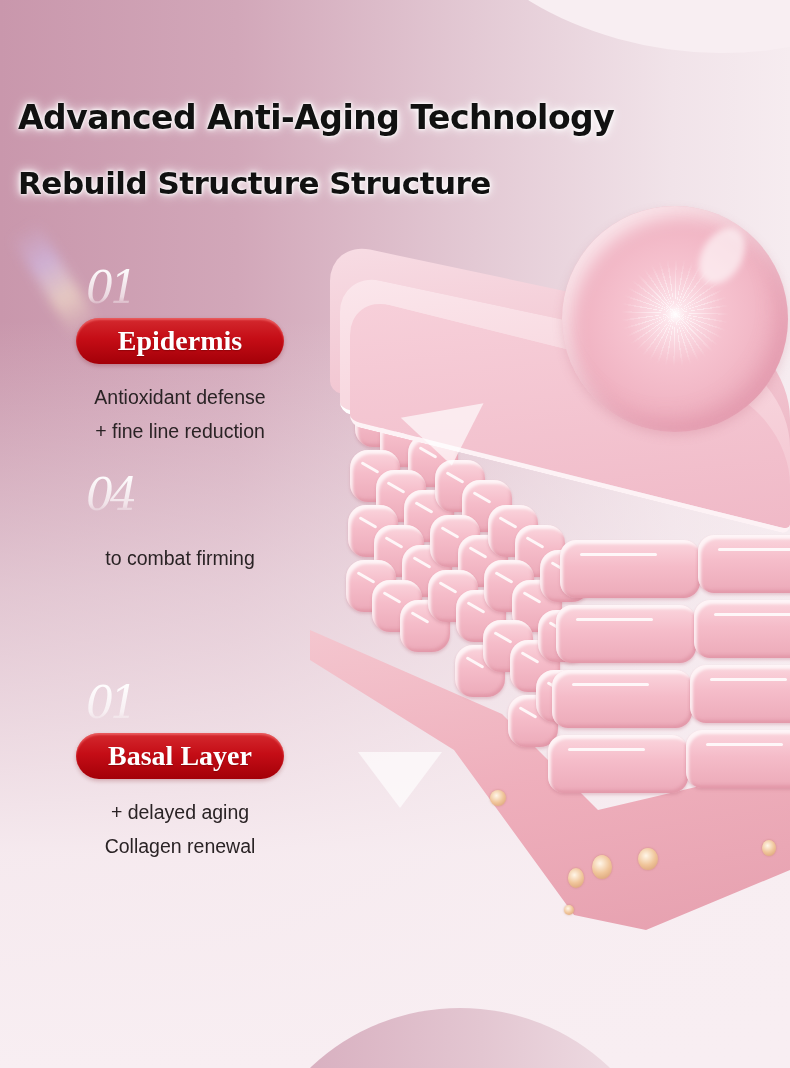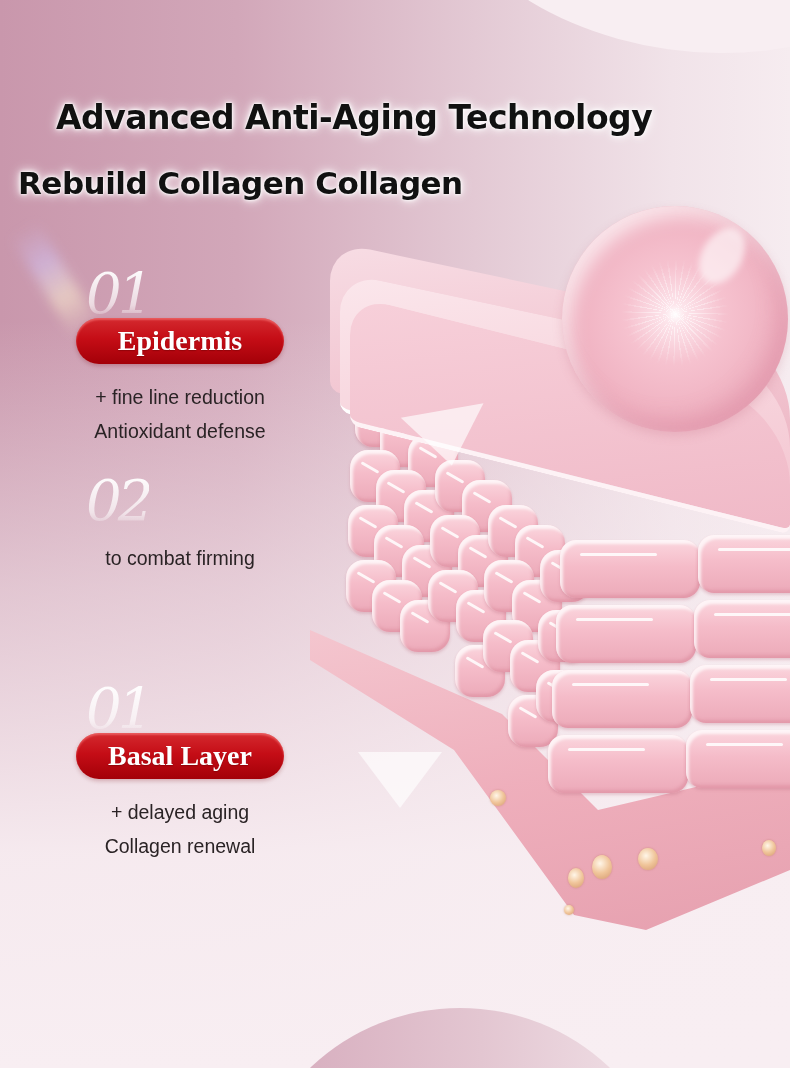--- a/index.html
+++ b/index.html
@@ -33,32 +33,32 @@
 
     
     .headline {
       position: absolute; left: 18px;
       font-family: "DejaVu Sans", sans-serif;
       font-weight: bold;
       color: #111;
       letter-spacing: -0.5px;
       text-shadow: 0 0 2px #fff, 0 0 4px #fff, 0 0 8px rgba(255,255,255,0.9), 0 0 14px rgba(255,255,255,0.7);
     }
-    .headline.l1 { top: 98px; font-size: 33px; margin-left: 38px; }
+    .headline.l1 { top: 98px; font-size: 33px; }
     .headline.l2 { top: 165px; font-size: 31px; }
 
     
     .layer {
       position: absolute; left: 76px; width: 208px;
     }
     .layer .num {
       position: absolute; left: 10px; top: -52px;
       font-family: "DejaVu Serif", serif;
       font-style: italic;
-      font-size: 56px;
+      font-size: 44px;
       color: rgba(255,255,255,0.85);
       letter-spacing: -4px;
       line-height: 1;
       background: linear-gradient(180deg, #ffffff 0%, rgba(255,255,255,0.6) 70%, rgba(255,255,255,0) 100%);
       -webkit-background-clip: text;
       background-clip: text;
       text-align: right;
       -webkit-text-fill-color: transparent;
     }
     .layer .pill {
@@ -151,21 +151,21 @@
   </style>
 </head>
 <body>
 
 <div class="bg-lower"></div>
 <div class="top-wave"></div>
 <div class="bottom-wave"></div>
 <div class="rainbow"></div>
 
 <h1 class="headline l1">Advanced Anti-Aging Technology</h1>
-<h2 class="headline l2">Rebuild Collagen Collagen</h2>
+<h2 class="headline l2">Rebuild Structure Structure</h2>
 
 <div class="illus">
   <div class="base"></div>
 
   <div class="capsule small" style="left:55px;top:195px;"></div>
   <div class="capsule small" style="left:80px;top:215px;"></div>
   <div class="capsule small" style="left:108px;top:235px;"></div>
   <div class="capsule small" style="left:50px;top:250px;"></div>
   <div class="capsule small" style="left:76px;top:270px;"></div>
   <div class="capsule small" style="left:104px;top:290px;"></div>
@@ -221,27 +221,27 @@
   <div class="arrow a1"></div>
   <div class="arrow a2"></div>
 </div>
 
 <div class="layer" style="top:318px;">
   <div class="num">01</div>
   <div class="pill">
     <span>Epidermis</span>
   </div>
   <div class="desc">
+    <div>Antioxidant defense</div>
     <div>+ fine line reduction</div>
-    <div>Antioxidant defense</div>
   </div>
 </div>
 
 <div class="layer" style="top:525px;">
-  <div class="num">02</div>
+  <div class="num">04</div>
   <div class="desc">
     <div>to combat firming</div>
   </div>
 </div>
 
 <div class="layer" style="top:733px;">
   <div class="num">01</div>
   <div class="pill">
     <span>Basal Layer</span>
   </div>

